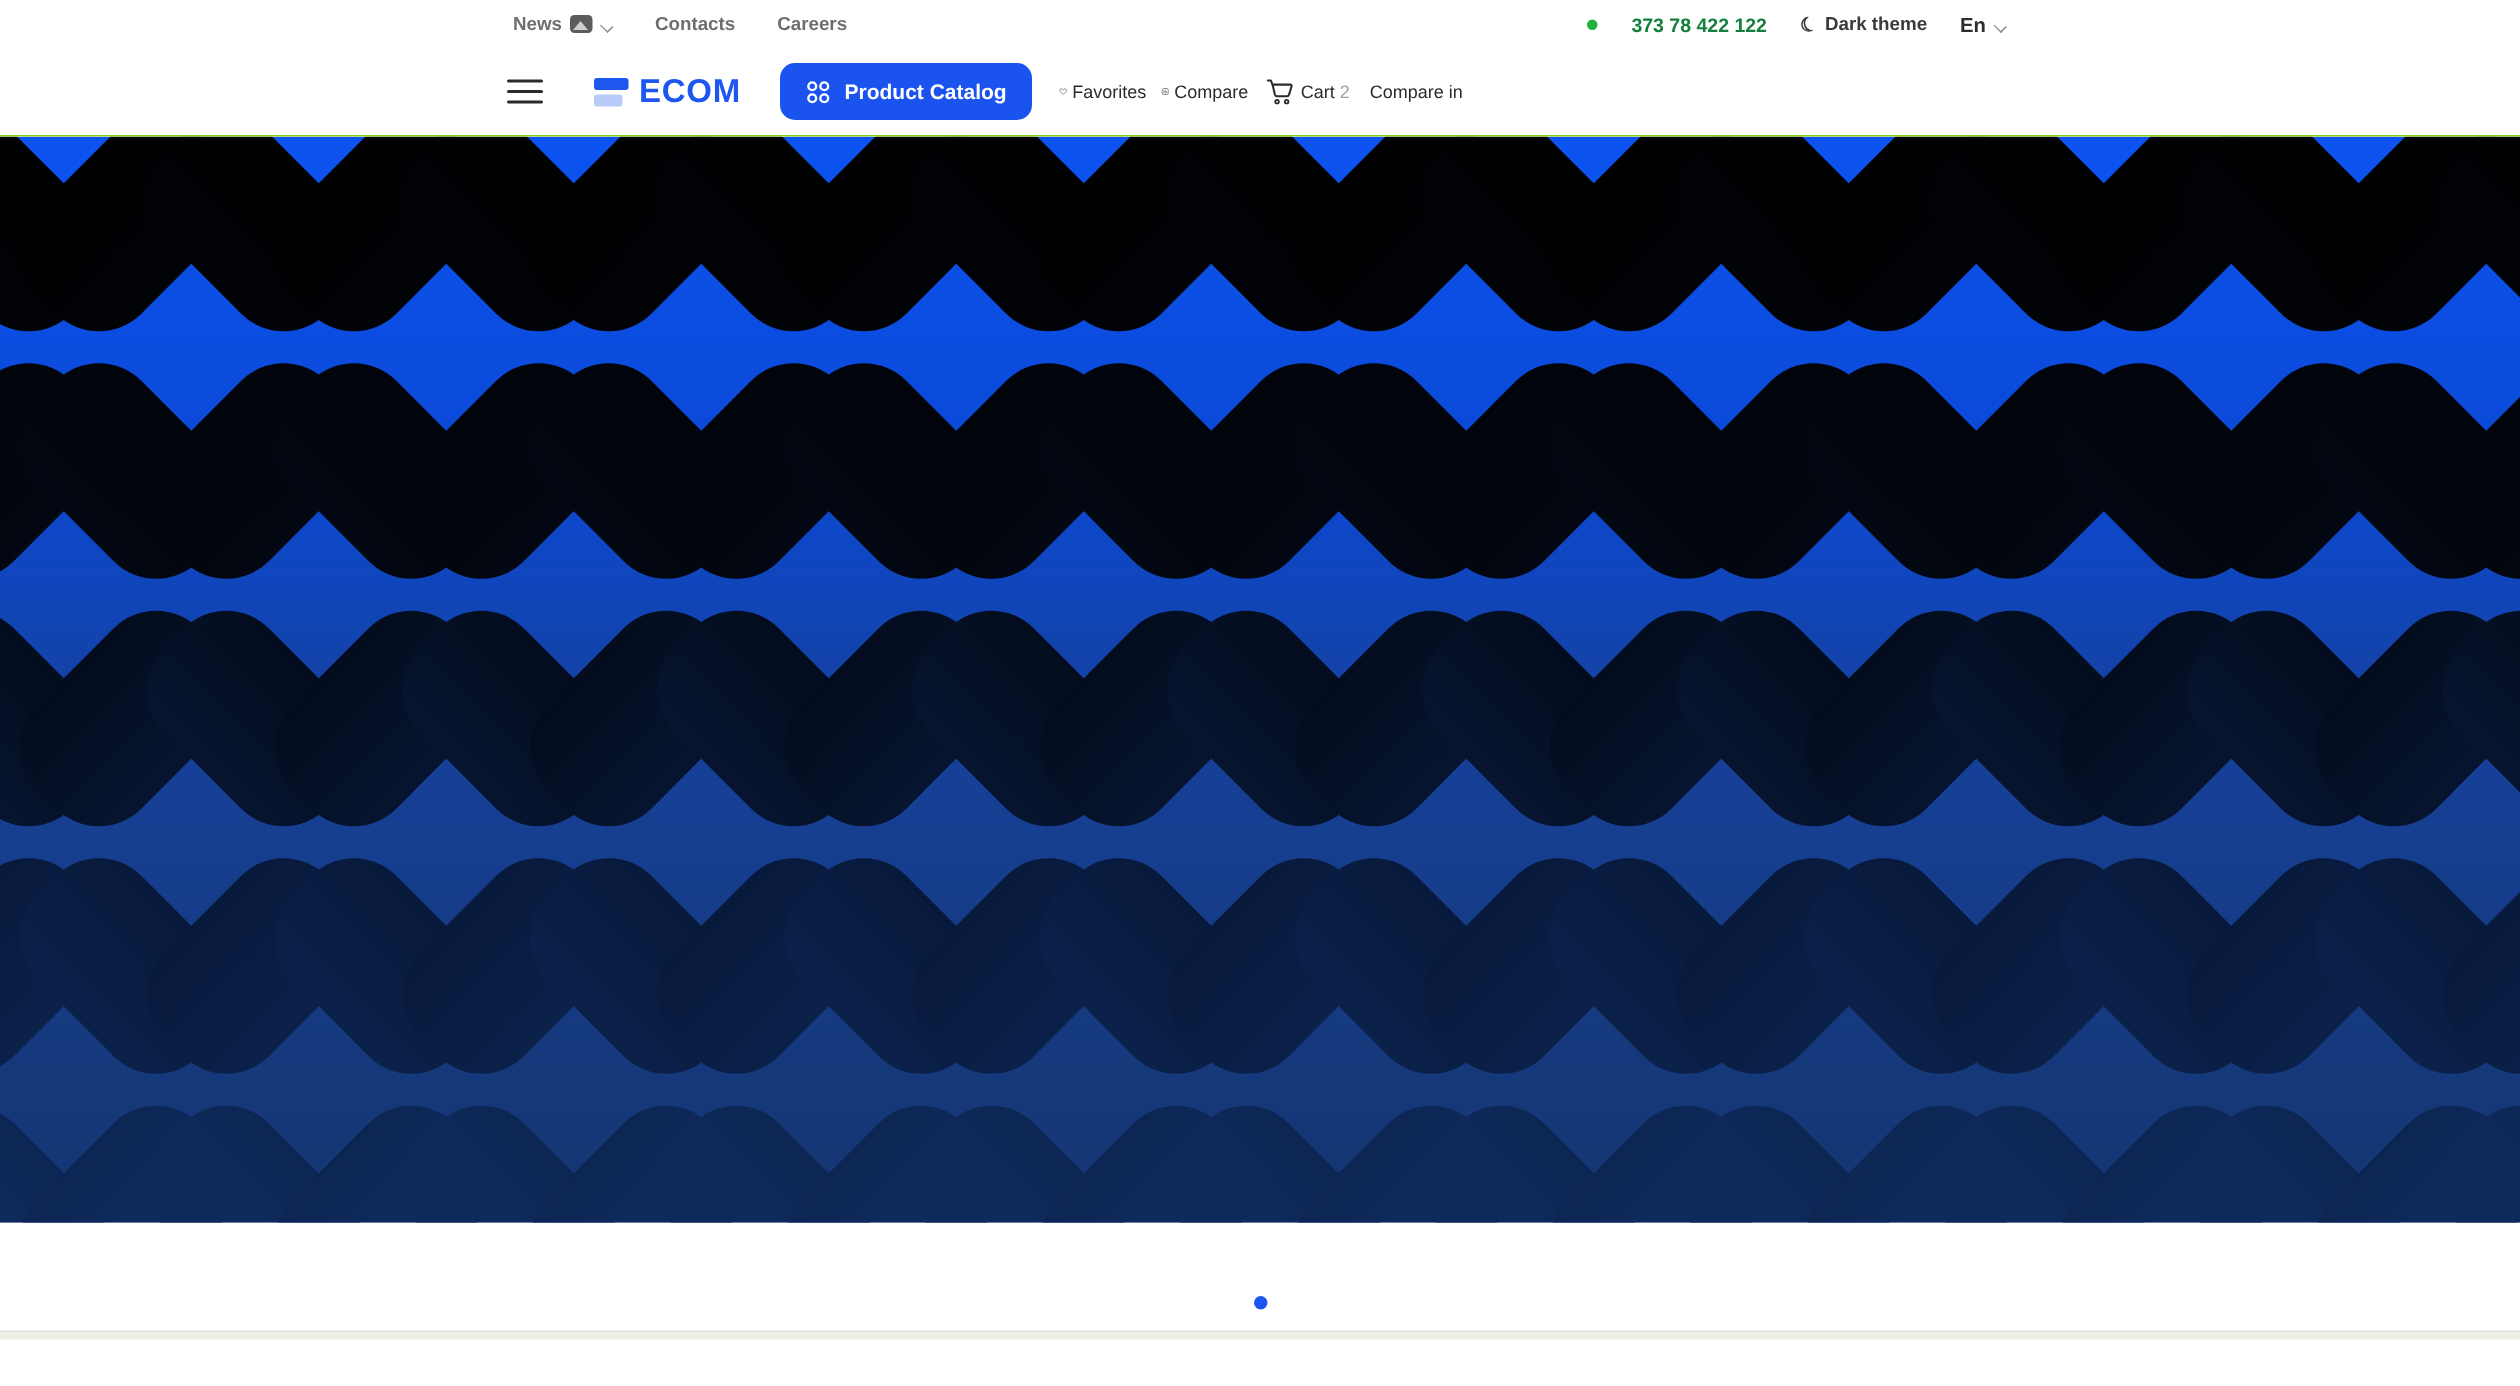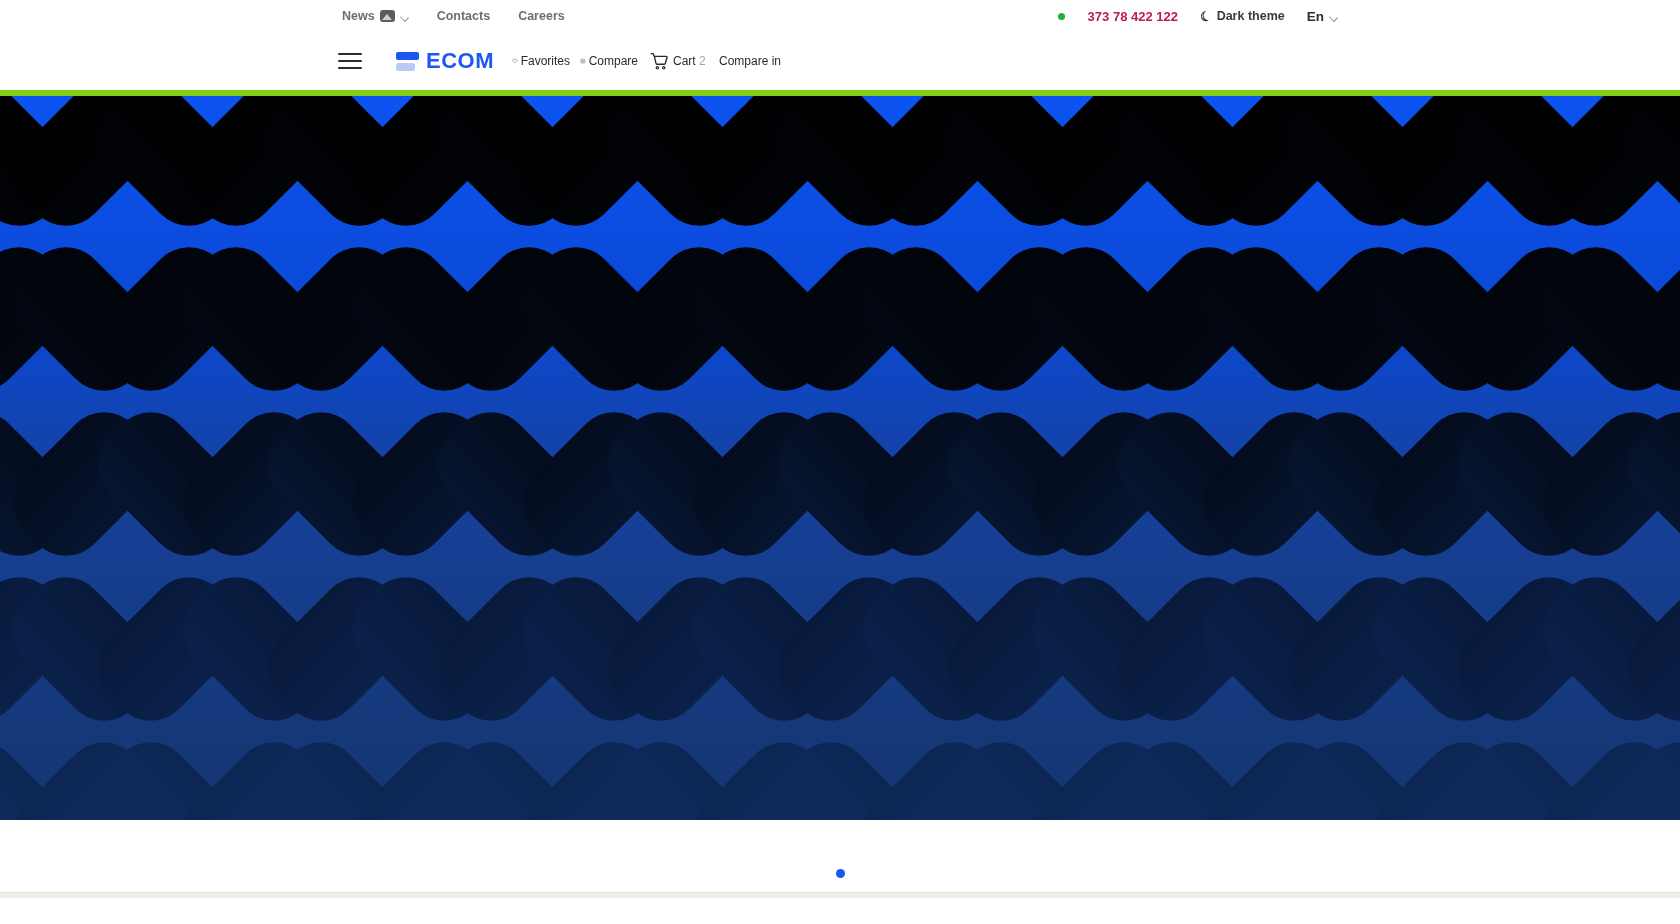--- a/index.html
+++ b/index.html
@@ -16,30 +16,30 @@
              color:#6e6e6e; cursor:pointer; }
   .chev { display:inline-block; width:9px; height:9px; position:relative; }
   .chev::before { content:""; position:absolute; left:1px; top:2px; width:6px; height:6px;
                   border-right:1.6px solid #8a8a8a; border-bottom:1.6px solid #8a8a8a;
                   transform:rotate(45deg) scale(1,.8); }
   .news-badge { width:15px; height:12px; background:#5c5c5c; border-radius:3px; position:relative; overflow:hidden; }
   .news-badge::after { content:""; position:absolute; left:2px; bottom:2px; width:0; height:0;
                        border-left:5px solid transparent; border-right:5px solid transparent;
                        border-bottom:6px solid #cfcfcf; }
   .phone { display:flex; align-items:center; gap:23px; font-size:13px; font-weight:700;
-           color:#be185d; cursor:pointer; }
+           color:#15803d; cursor:pointer; }
   .status-dot { width:7px; height:7px; border-radius:50%; background:#21b23c; }
   .theme { display:flex; align-items:center; gap:5px; font-size:12.5px; font-weight:600;
            color:#3a3a3a; cursor:pointer; }
   .moon { font-size:13px; color:#3a3a3a; transform:rotate(-18deg); line-height:1; }
   .lang { display:flex; align-items:center; gap:5px; font-size:13.5px; font-weight:700;
           color:#2e2e2e; cursor:pointer; }
 
   
-  .header-block { background:#fff; border-bottom:6px solid #84cc16;
+  .header-block { background:#fff; border-bottom:1px solid #84cc16;
                   box-shadow:0 1px 2px rgba(0,0,0,.04); position:relative; z-index:2; }
   .mainbar { height:58px; }
   .mainbar .container { height:100%; display:flex; align-items:center; }
   .burger { width:24px; height:16px; display:flex; flex-direction:column; justify-content:space-between;
             cursor:pointer; flex:none; }
   .burger span { display:block; height:2px; background:#2b2b2b; border-radius:1px; }
   .brand { display:flex; align-items:center; gap:7px; margin-left:34px; cursor:pointer; flex:none; }
   .logo-mark { display:flex; flex-direction:column; gap:3px; }
   .logo-mark i { display:block; height:8px; border-radius:2px; }
   .logo-mark i:first-child { width:23px; background:#1d57f0; }
@@ -122,20 +122,29 @@
             <span></span>
             <span></span>
         </div>
         <div class="brand">
           <span class="logo-mark">
               <i></i>
               <i></i>
             </span>
           <span class="brand-text">ECOM</span>
         </div>
+        <button class="catalog-btn">
+          <svg width="17" height="17" viewBox="0 0 17 17" fill="none">
+            <circle cx="4.5" cy="4.5" r="2.6" stroke="#fff" stroke-width="1.6"></circle>
+            <circle cx="12.5" cy="4.5" r="2.6" stroke="#fff" stroke-width="1.6"></circle>
+            <circle cx="4.5" cy="12.5" r="2.6" stroke="#fff" stroke-width="1.6"></circle>
+            <circle cx="12.5" cy="12.5" r="2.6" stroke="#fff" stroke-width="1.6"></circle>
+          </svg>
+          <span>Product Catalog</span>
+        </button>
         <div class="actions">
           <div class="action">
             <svg width="22" height="22" viewBox="0 0 24 24" fill="none">
               <path d="M12 20s-7.5-4.8-9.3-9.1C1.4 7.6 3.4 4.5 6.6 4.5c2 0 3.6 1.1 5.4 3.2 1.8-2.1 3.4-3.2 5.4-3.2 3.2 0 5.2 3.1 3.9 6.4C19.5 15.2 12 20 12 20z" stroke="#2b2b2b" stroke-width="1.5" stroke-linejoin="round"></path>
             </svg>
             <span class="lbl">Favorites</span>
           </div>
           <div class="action">
             <svg width="22" height="22" viewBox="0 0 24 24" fill="none">
               <rect x="3.5" y="3.5" width="17" height="17" rx="4" stroke="#2b2b2b" stroke-width="1.5"></rect>

